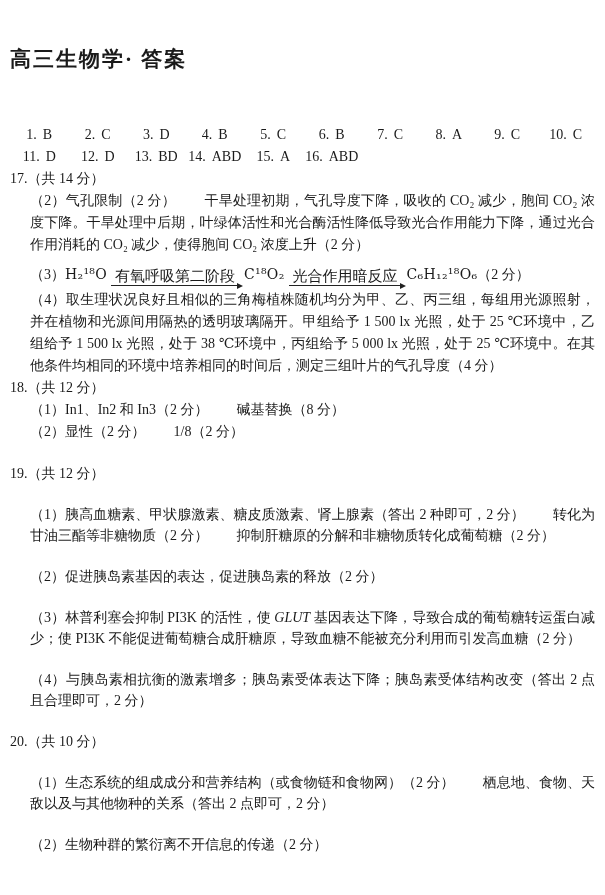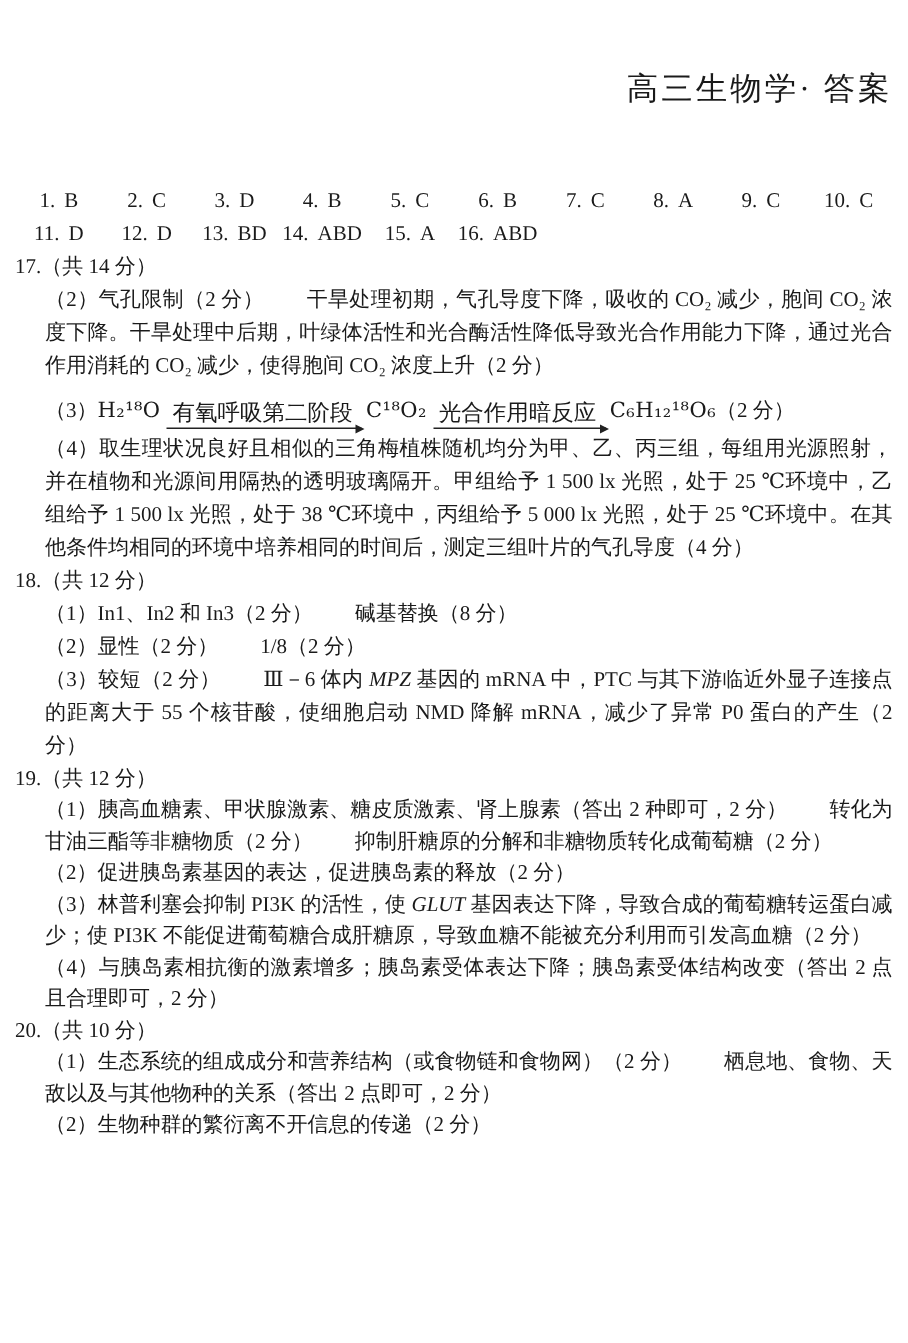--- a/index.html
+++ b/index.html
@@ -10,33 +10,33 @@
     padding: 44px 10px 0 10px;
     overflow: hidden;
     background: #ffffff;
     color: #1a1a1a;
     font-family: "Liberation Serif", "DejaVu Serif", serif;
     font-size: 14px;
   }
   .title {
     margin: 0 0 50px 0;
     font-size: 21px; line-height: 30px;
-    font-weight: normal; text-align: right; letter-spacing: 2px;
+    font-weight: bold; text-align: left; letter-spacing: 2px;
   }
   .instructions { margin: 0; line-height: 22px; text-align: justify; }
   .answers {
     display: grid; grid-template-columns: repeat(10, 1fr);
     margin: 3px 0 0 0; line-height: 22px;
   }
   .ans-cell { white-space: nowrap; text-align: center; }
   .ans-no { margin-right: 6px; }
   section { display: block; }
   .head { margin: 0; line-height: 22px; }
   .para { margin: 0 0 0 20px; line-height: 22px; text-align: justify; }
-  #q19 .para, #q19 .head, #q20 .para, #q20 .head { line-height: 21px; }
+  #q19 .para, #q19 .head, #q20 .para, #q20 .head { line-height: 21px; margin-top: 20px; }
   .eq { padding: 7px 0 3px; text-align: left; }
   .formula { font-family: "DejaVu Serif", "DejaVu Sans", serif; letter-spacing: 0.3px; }
   .rxn { display: inline-block; position: relative; margin: 0 3px 0 4px; vertical-align: -2px; }
   .rxn-label {
     display: block; font-size: 15px; line-height: 13px;
     padding: 0 6px 2px 4px; border-bottom: 1.3px solid #222;
   }
   .rxn::after {
     content: ""; position: absolute; right: -2px; bottom: -3px;
     width: 0; height: 0;
@@ -80,21 +80,20 @@
     <p class="para eq">
       <span>（3）</span><span class="formula">H₂¹⁸O</span><span class="rxn"><span class="rxn-label">有氧呼吸第二阶段</span></span><span class="formula">C¹⁸O₂</span><span class="rxn"><span class="rxn-label">光合作用暗反应</span></span><span class="formula">C₆H₁₂¹⁸O₆</span><span>（2 分）</span>
     </p>
     <p class="para">（4）取生理状况良好且相似的三角梅植株随机均分为甲、乙、丙三组，每组用光源照射，并在植物和光源间用隔热的透明玻璃隔开。甲组给予 1 500 lx 光照，处于 25 ℃环境中，乙组给予 1 500 lx 光照，处于 38 ℃环境中，丙组给予 5 000 lx 光照，处于 25 ℃环境中。在其他条件均相同的环境中培养相同的时间后，测定三组叶片的气孔导度（4 分）</p>
   </section>
 
   <section id="q18">
     <p class="head">18.（共 12 分）</p>
     <p class="para">（1）In1、In2 和 In3（2 分）　　碱基替换（8 分）</p>
     <p class="para"><span>（2）</span><span class="u">显性</span><span>（2 分）　　1/8（2 分）</span></p>
-    <p class="para"><span>（3）较短（2 分）　　Ⅲ－6 体内 </span><span class="it">MPZ</span><span> 基因的 mRNA 中，PTC 与其下游临近外显子连接点的距离大于 55 个核苷酸，使细胞启动 NMD 降解 mRNA，减少了异常 P0 蛋白的产生（2 分）</span></p>
   </section>
 
   <section id="q19">
     <p class="head">19.（共 12 分）</p>
     <p class="para">（1）胰高血糖素、甲状腺激素、糖皮质激素、肾上腺素（答出 2 种即可，2 分）　　转化为甘油三酯等非糖物质（2 分）　　抑制肝糖原的分解和非糖物质转化成葡萄糖（2 分）</p>
     <p class="para">（2）促进胰岛素基因的表达，促进胰岛素的释放（2 分）</p>
     <p class="para"><span>（3）林普利塞会抑制 PI3K 的活性，使 </span><span class="it">GLUT</span><span> 基因表达下降，导致合成的葡萄糖转运蛋白减少；使 PI3K 不能促进葡萄糖合成肝糖原，导致血糖不能被充分利用而引发高血糖（2 分）</span></p>
     <p class="para">（4）与胰岛素相抗衡的激素增多；胰岛素受体表达下降；胰岛素受体结构改变（答出 2 点且合理即可，2 分）</p>
   </section>
 

